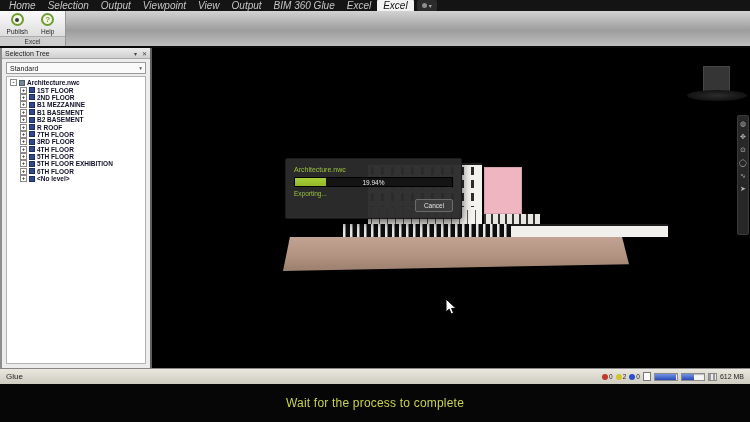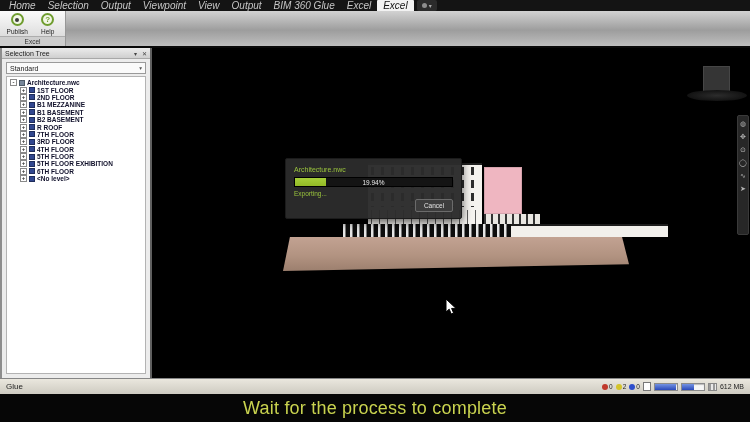--- a/index.html
+++ b/index.html
@@ -88,22 +88,22 @@
   .ind { display:flex; align-items:center; gap:1px; font-size:6.5px; color:#222; }
   .ind .idot { width:6px; height:6px; border-radius:50%; }
   .sb-file { width:8px; height:9px; background:#fdfdfd; border:1px solid #777; }
   .meter { width:24px; height:8px; border:1px solid #8a8a8a; background:#f6f6f6; box-shadow:inset 0 1px 1px rgba(0,0,0,0.25); }
   .meter-fill { height:100%; background:linear-gradient(180deg,#7493e2,#2a49ba); }
   .sb-grid { width:9px; height:8px; border:1px solid #888;
     background:repeating-linear-gradient(90deg,#9a9a9a 0 2px,#e9e9e9 2px 4px); }
   .sb-mem { font-size:7px; }
 
   
-  .caption { height:28px; flex:none; background:#060606; display:flex; align-items:center; justify-content:center;
-    font-size:18px; letter-spacing:0.2px; }
+  .caption { height:38px; flex:none; background:#060606; display:flex; align-items:center; justify-content:center;
+    font-size:12px; letter-spacing:0.2px; }
 </style>
 </head>
 <body>
 
 <div class="app">
 
   <div class="tabbar">
     <div class="tab-strip">
         <span class="tab">Home</span>
         <span class="tab">Selection</span>

